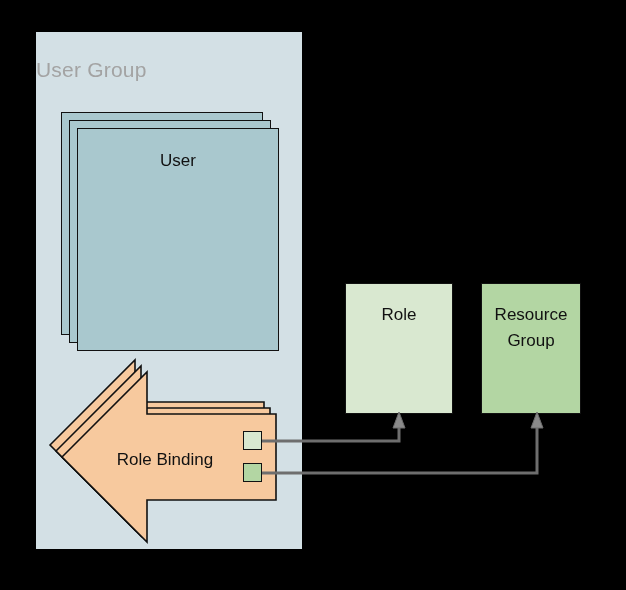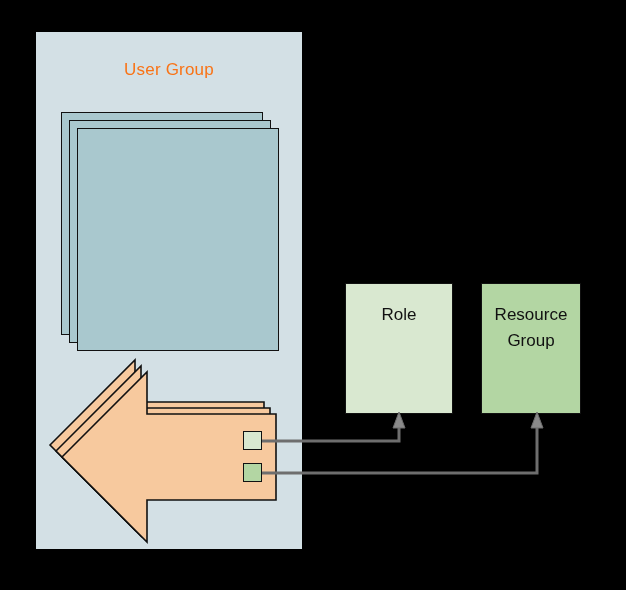--- a/index.html
+++ b/index.html
@@ -8,21 +8,21 @@
        font-family:"Liberation Sans","DejaVu Sans",sans-serif;}
   #canvas{position:relative;width:626px;height:590px;background:#000000;}
 
   
   .group-panel{
     position:absolute;left:36px;top:32px;width:266px;height:517px;
     background:#d3e0e5;border:none;
   }
   .group-title{
     position:absolute;left:36px;top:58px;width:266px;
-    text-align:center;font-size:17px;color:#f97316;line-height:24px;
+    font-size:21px;color:#a3a3a3;line-height:24px;
     letter-spacing:0.2px;
   }
 
   
   .user-card{
     position:absolute;background:#a9c8ce;border:1.6px solid #111111;
     box-sizing:border-box;
   }
   .user-card.c1{left:61px;top:112px;width:202px;height:223px;}
   .user-card.c2{left:69px;top:120px;width:202px;height:223px;}
@@ -69,36 +69,38 @@
 <body>
 
 <div id="canvas">
 
   <div class="group-panel"></div>
   <div class="group-title">User Group</div>
 
   <div class="user-card c1"></div>
   <div class="user-card c2"></div>
   <div class="user-card c3"></div>
+  <div class="user-label">User</div>
 
   <div class="rb-arrow rb-back2">
     <svg width="215" height="170" viewBox="0 0 215 170">
       <polygon points="0,85 85,0 85,42 214,42 214,128 85,128 85,170" fill="#f7c99e" stroke="#111111" stroke-width="1.6"></polygon>
     </svg>
   </div>
   <div class="rb-arrow rb-back1">
     <svg width="215" height="170" viewBox="0 0 215 170">
       <polygon points="0,85 85,0 85,42 214,42 214,128 85,128 85,170" fill="#f7c99e" stroke="#111111" stroke-width="1.6"></polygon>
     </svg>
   </div>
   <div class="rb-arrow rb-front">
     <svg width="215" height="170" viewBox="0 0 215 170">
       <polygon points="0,85 85,0 85,42 214,42 214,128 85,128 85,170" fill="#f7c99e" stroke="#111111" stroke-width="1.6"></polygon>
     </svg>
   </div>
+  <div class="rb-label">Role Binding</div>
 
   <div class="chip chip-role"></div>
   <div class="chip chip-rg"></div>
 
   <div class="tbox box-role">
     <div class="tlabel">Role</div>
   </div>
   <div class="tbox box-rg">
     <div class="tlabel">Resource Group</div>
   </div>

